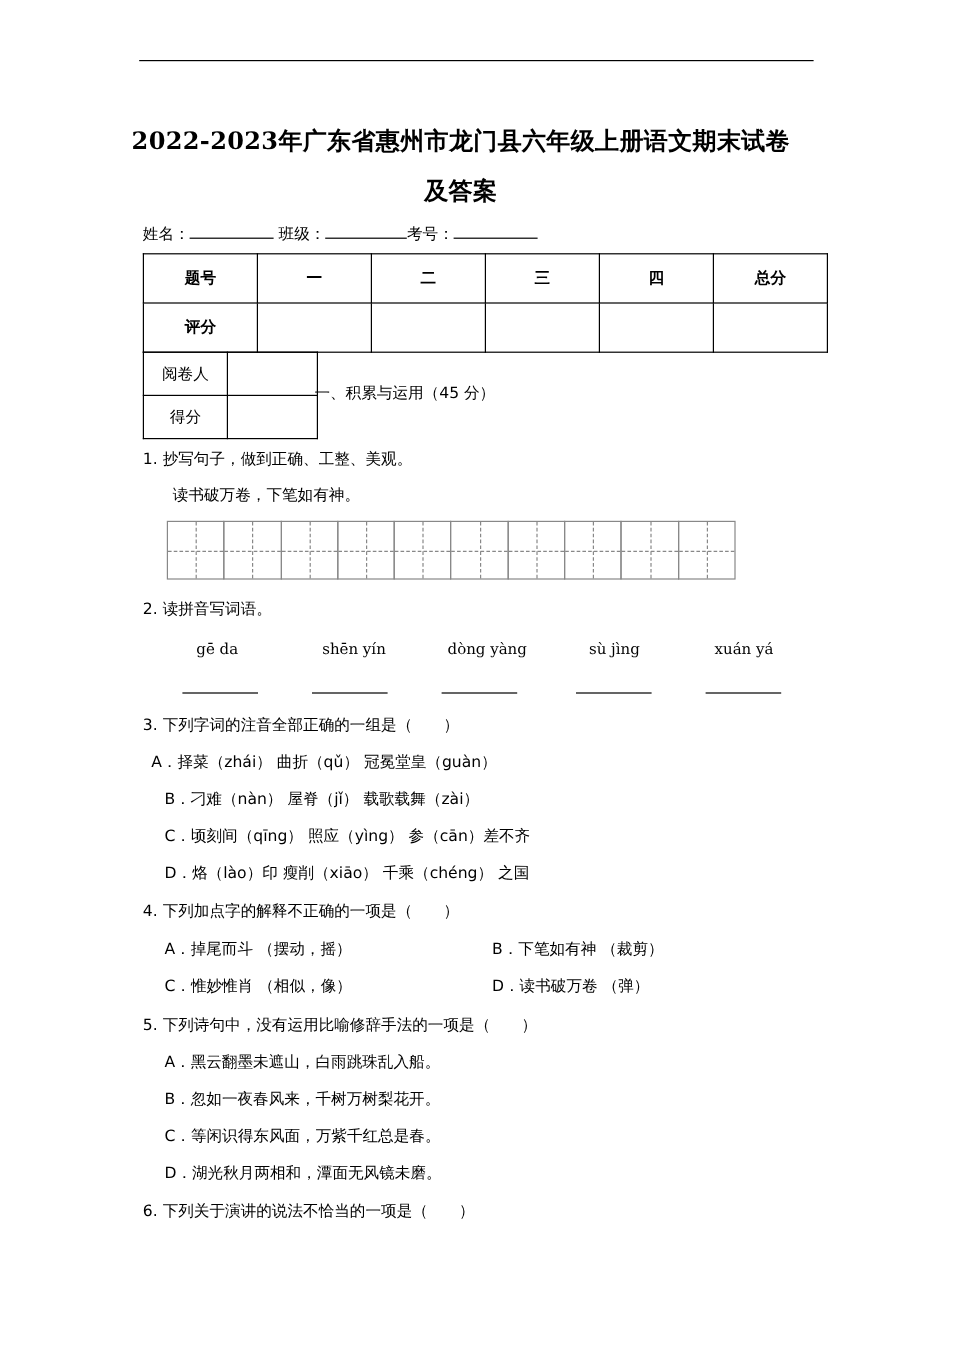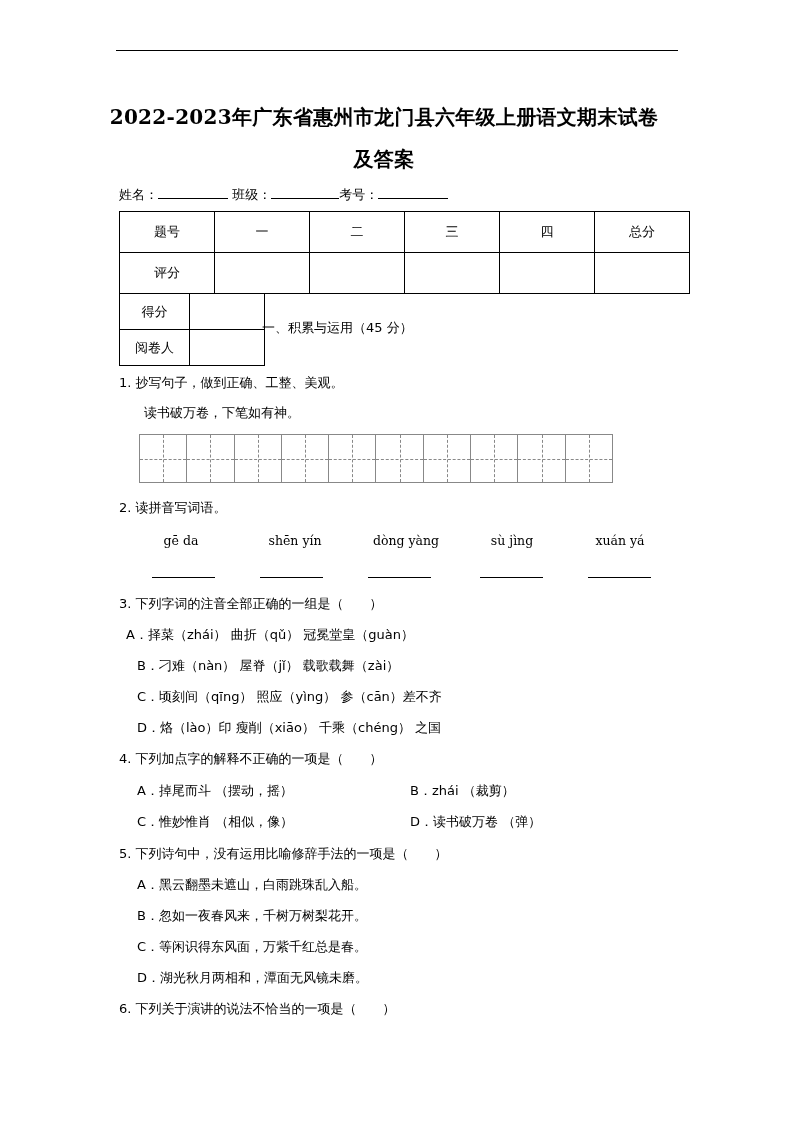--- a/index.html
+++ b/index.html
@@ -5,21 +5,21 @@
   * { margin: 0; padding: 0; box-sizing: border-box; }
   html, body { width: 794px; height: 1123px; background: #ffffff; overflow: hidden; }
   body { position: relative; font-family: "DejaVu Sans", "Liberation Sans", sans-serif; color: #000; }
   .abs { position: absolute; white-space: nowrap; }
   .header-rule { position: absolute; left: 116px; top: 50px; width: 562px; height: 1px; background: #000; }
   .title { position: absolute; left: 0; width: 768px; text-align: center; font-family: "DejaVu Serif", "Liberation Serif", serif; font-weight: bold; font-size: 20px; letter-spacing: 0.3px; }
   .t1 { top: 104px; }
   .t2 { top: 146px; }
   .info { top: 186px; left: 119px; font-size: 13px; }
   .uline { display: inline-block; border-bottom: 1px solid #000; vertical-align: baseline; height: 12px; }
-  table.score { position: absolute; left: 119px; top: 211px; border-collapse: collapse; }
+  table.score { position: absolute; left: 119px; top: 211px; border-collapse: collapse; font-weight: bold; }
   table.score td { border: 1px solid #000; width: 95px; height: 41px; text-align: center; font-size: 13px; }
   table.grader { position: absolute; left: 119px; top: 293px; border-collapse: collapse; }
   table.grader td { border: 1px solid #000; height: 36px; font-size: 13px; text-align: center; }
   table.grader td.c1 { width: 70px; }
   table.grader td.c2 { width: 75px; }
   .sec-head { left: 262px; top: 319px; font-size: 13px; }
   .q { left: 119px; font-size: 13px; }
   .opt { font-size: 13px; }
   .grid { position: absolute; left: 139px; top: 434px; display: flex; }
   .cell { position: relative; width: 48.3px; height: 49px; border: 1px solid #888; margin-left: -1px; }
@@ -59,25 +59,25 @@
     <td></td>
     <td></td>
     <td></td>
   </tr>
 </tbody>
   </table>
 
 <table class="grader">
   <tbody>
       <tr>
-    <td class="c1">得分</td>
+    <td class="c1">阅卷人</td>
     <td class="c2"></td>
   </tr>
   <tr>
-    <td class="c1">阅卷人</td>
+    <td class="c1">得分</td>
     <td class="c2"></td>
   </tr>
 </tbody>
   </table>
 
 <div class="abs sec-head">一、积累与运用（45 分）</div>
 
 <div class="abs q" style="top:374px">
   <span>1.</span>
   <span>抄写句子，做到正确、工整、美观。</span>
@@ -118,21 +118,21 @@
 <div class="abs opt" style="left:126px; top:626px">A．择菜（zhái） 曲折（qǔ） 冠冕堂皇（guàn）</div>
 <div class="abs opt" style="left:137px; top:657px">B．刁难（nàn） 屋脊（jǐ） 载歌载舞（zài）</div>
 <div class="abs opt" style="left:137px; top:688px">C．顷刻间（qīng） 照应（yìng） 参（cān）差不齐</div>
 <div class="abs opt" style="left:137px; top:719px">D．烙（lào）印 瘦削（xiāo） 千乘（chéng） 之国</div>
 
 <div class="abs q" style="top:750px">
   <span>4.</span>
   <span>下列加点字的解释不正确的一项是（　　）</span>
 </div>
 <div class="abs opt" style="left:137px; top:782px">A．掉尾而斗 （摆动，摇）</div>
-<div class="abs opt" style="left:410px; top:782px">B．zhái （裁剪）</div>
+<div class="abs opt" style="left:410px; top:782px">B．下笔如有神 （裁剪）</div>
 <div class="abs opt" style="left:137px; top:813px">C．惟妙惟肖 （相似，像）</div>
 <div class="abs opt" style="left:410px; top:813px">D．读书破万卷 （弹）</div>
 
 <div class="abs q" style="top:845px">
   <span>5.</span>
   <span>下列诗句中，没有运用比喻修辞手法的一项是（　　）</span>
 </div>
 <div class="abs opt" style="left:137px; top:876px">A．黑云翻墨未遮山，白雨跳珠乱入船。</div>
 <div class="abs opt" style="left:137px; top:907px">B．忽如一夜春风来，千树万树梨花开。</div>
 <div class="abs opt" style="left:137px; top:938px">C．等闲识得东风面，万紫千红总是春。</div>

